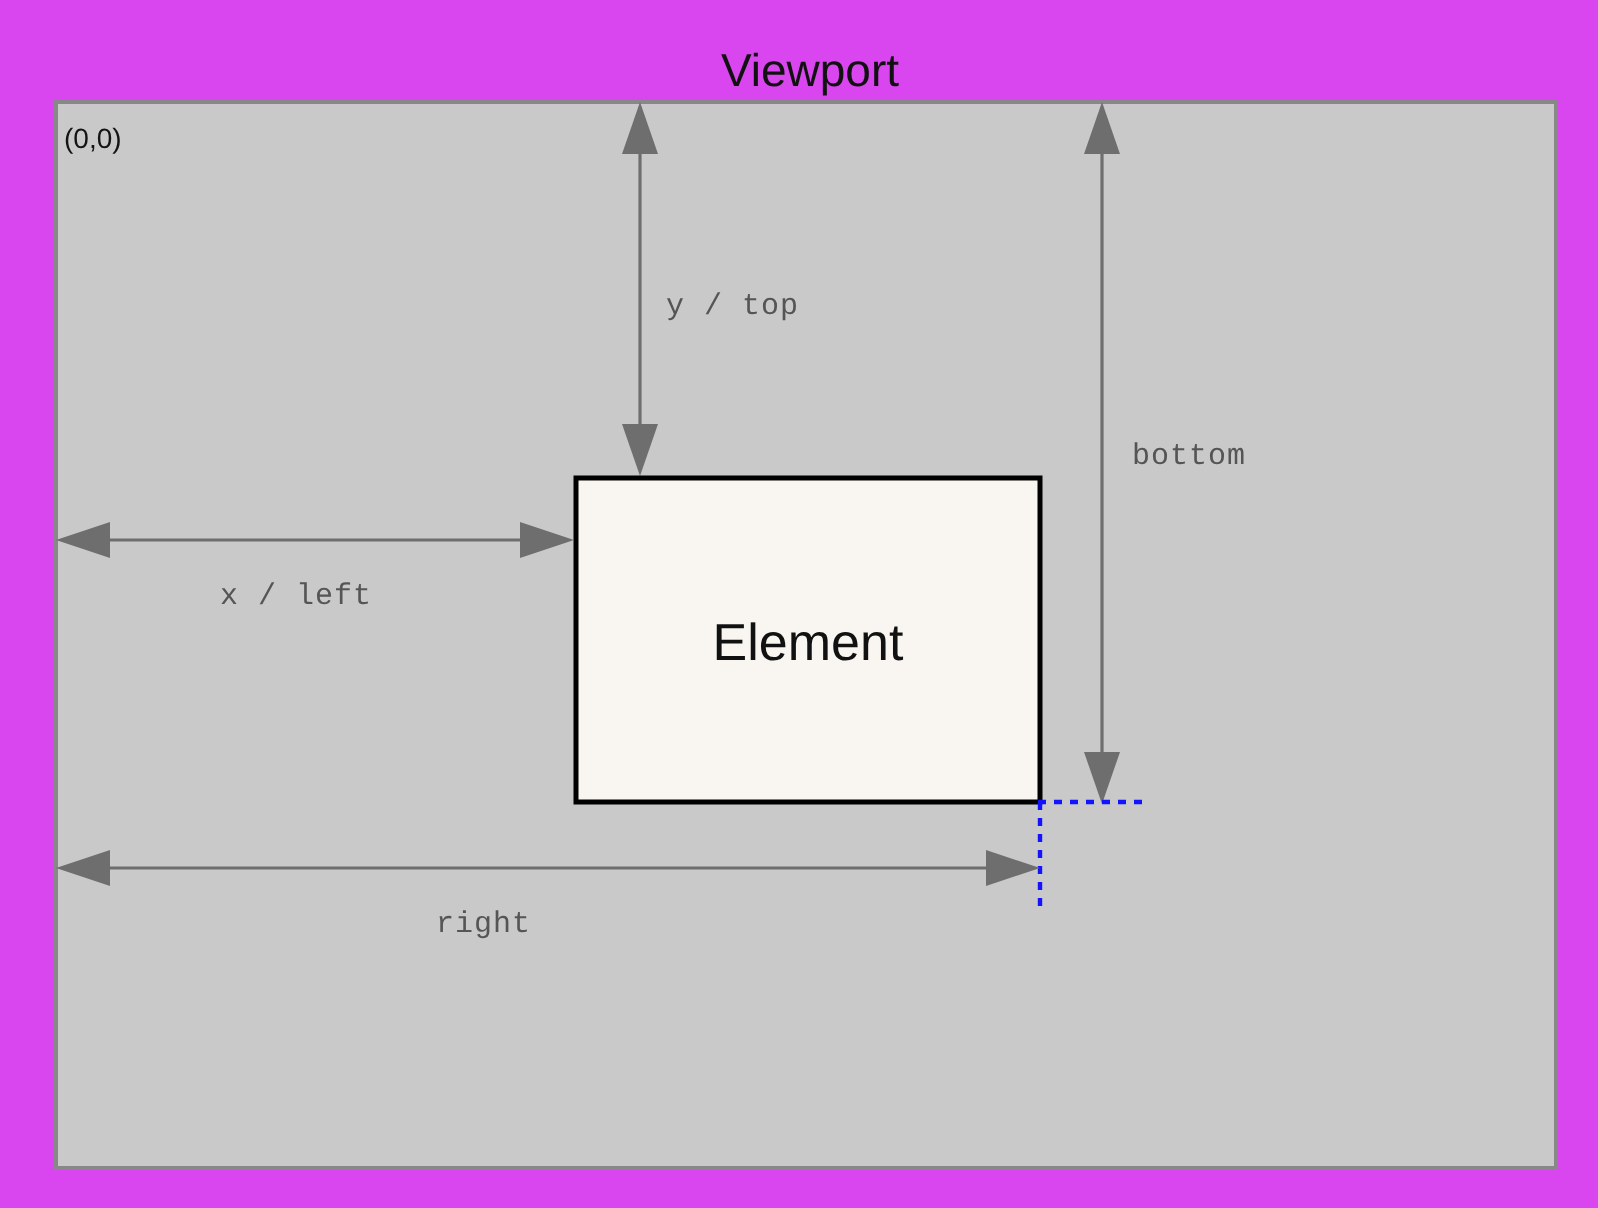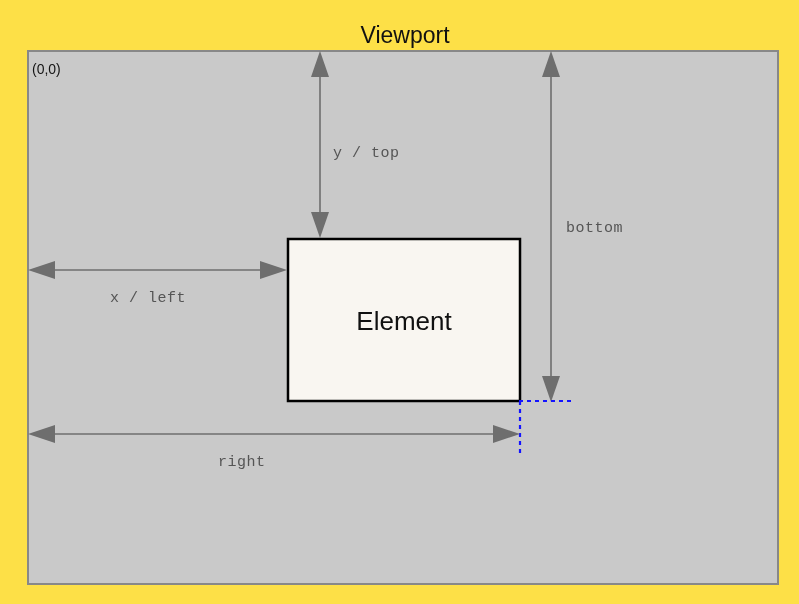--- a/index.html
+++ b/index.html
@@ -12,21 +12,21 @@
     width: 799px;
     height: 604px;
     font-family: "Liberation Sans", sans-serif;
     -webkit-font-smoothing: antialiased;
   }
   #diagram-root {
     position: relative;
     width: 799px;
     height: 604px;
     overflow: hidden;
-    background: #fde047;
+    background: #d946ef;
   }
   #diagram-svg {
     position: absolute;
     left: 0;
     top: 0;
     width: 799px;
     height: 604px;
     display: block;
   }
   .title-text {

